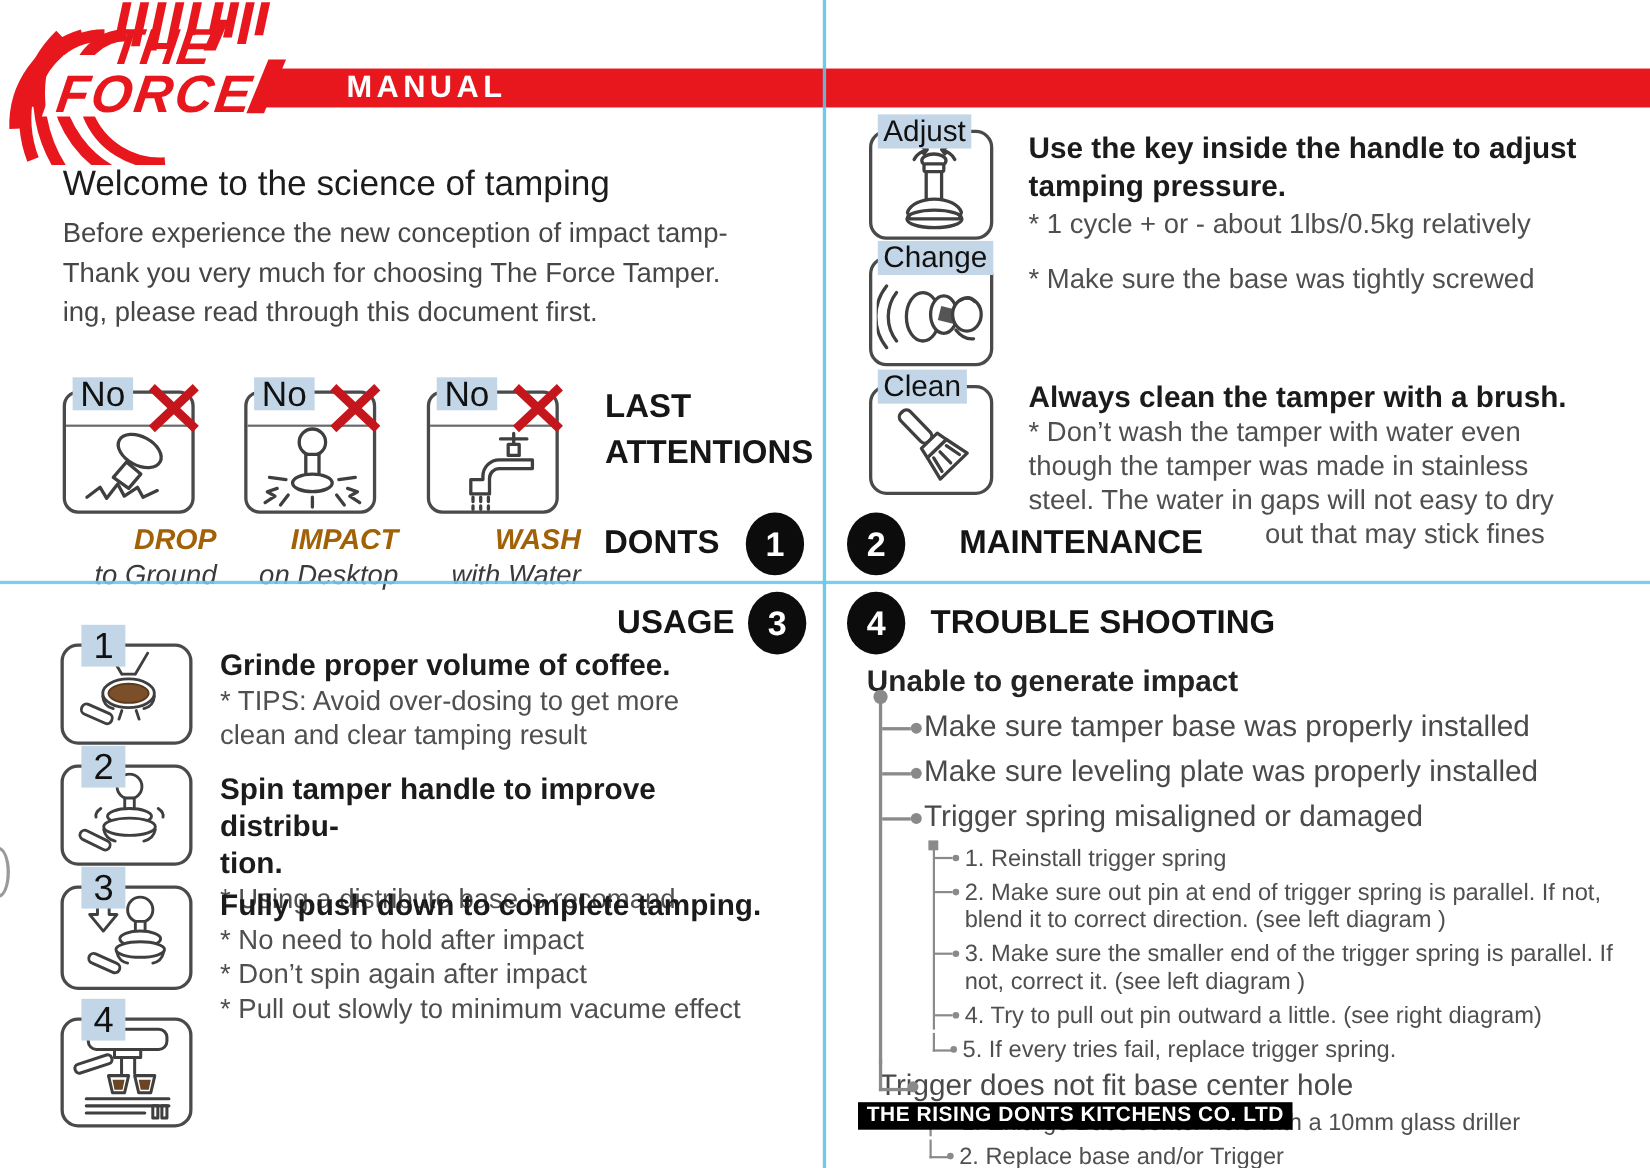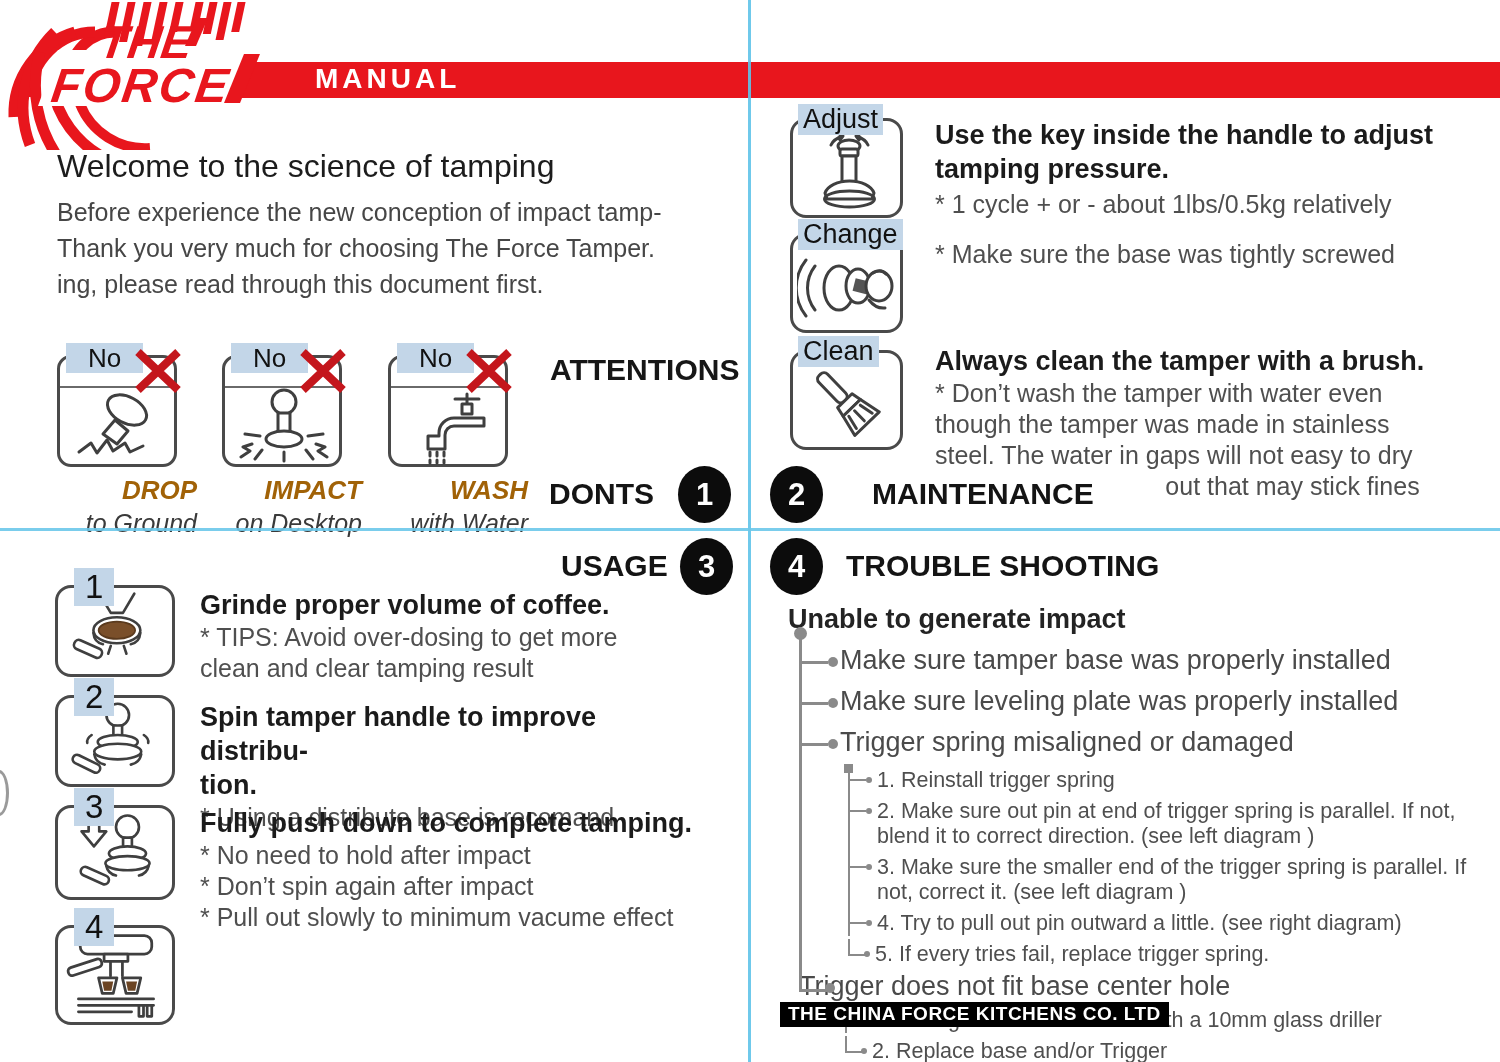--- a/index.html
+++ b/index.html
@@ -20,42 +20,42 @@
   .logo { position:absolute; left:0; top:0; width:270px; height:150px; z-index:3; }
 
   
   .welcome { position:absolute; left:57px; top:148px; font-size:32px; font-weight:400; color:#1c1c1c; }
   .intro-body { position:absolute; left:57px; top:194px; font-size:25px; color:#464646; line-height:36px; }
 
   
   .dont-item { position:absolute; width:160px; top:355px; }
   .dont-box { position:relative; width:120px; height:112px; margin-left:20px; border:3px solid #4a4a4a; border-radius:14px; background:#fff; }
   .dont-line { position:absolute; left:0; right:0; top:28px; border-top:2px solid #6a6a6a; }
-  .dont-chip { position:absolute; top:-15px; left:6px; background:#c3d6e8; font-size:26px; line-height:30px; padding:0 22px; color:#111; z-index:2; }
+  .dont-chip { position:absolute; top:-15px; left:6px; background:#c3d6e8; font-size:32px; line-height:30px; padding:0 7px; color:#111; z-index:2; }
   .dont-x { position:absolute; top:-12px; right:-12px; z-index:3; }
   .dont-icon { position:absolute; left:5px; top:30px; }
   .dont-title { text-align:right; font-size:26px; font-weight:700; font-style:italic; color:#a16207; margin-top:8px; }
   .dont-sub { text-align:right; font-size:25px; font-style:italic; color:#3a3a3a; margin-top:3px; }
 
   .attention { position:absolute; left:550px; top:349px; font-size:30px; font-weight:700; color:#161616; line-height:42px; }
 
   
   .sec-num { position:absolute; width:53px; height:57px; background:#0c0c0c; border-radius:50%;
              color:#fff; font-size:31px; font-weight:700; display:flex; align-items:center; justify-content:center; }
   .sec-label { position:absolute; font-size:30px; font-weight:700; color:#141414; }
 
   
   .m-box { position:absolute; left:790px; width:113px; height:100px; border:3px solid #4a4a4a; border-radius:16px; background:#fff; }
   .m-chip { position:absolute; top:-17px; left:5px; background:#c3d6e8; font-size:27px; line-height:31px; padding:0 5px; color:#111; white-space:nowrap; z-index:2; }
   .m-icon { position:absolute; left:4px; top:8px; }
   .m-text { position:absolute; left:935px; width:500px; }
   .m-head { font-size:27px; font-weight:700; color:#1b1b1b; line-height:34px; }
   .m-note { font-size:25px; color:#4f4f4f; line-height:31px; margin-top:3px; white-space:nowrap; }
   .m-note-lines div { font-size:25px; color:#4f4f4f; line-height:31px; }
-  .m-note-lines div:last-child { margin-left:215px;text-align:center; }
+  .m-note-lines div:last-child { margin-left:215px; }
 
   
   .u-box { position:absolute; left:55px; width:120px; border:3px solid #4a4a4a; border-radius:16px; background:#fff; }
   .u-chip { position:absolute; top:-20px; left:16px; background:#c3d6e8; font-size:33px; line-height:38px; padding:0 11px; color:#111; z-index:2; }
   .u-icon { position:absolute; left:4px; top:4px; }
   .u-text { position:absolute; left:200px; width:505px; }
   .u-head { font-size:27px; font-weight:700; color:#1b1b1b; line-height:34px; }
   .u-note { font-size:25px; color:#4f4f4f; line-height:31px; }
 
   
@@ -187,20 +187,21 @@
         <path class="ln" d="M71 6 v10 M59 11 h24"></path>
         <rect class="fl" x="66" y="16" width="10" height="10"></rect>
         <path class="ln" stroke-dasharray="4 4" d="M34 64 v11 M41 64 v11 M48 64 v11"></path>
       </svg>
     </div>
     <div class="dont-title">WASH</div>
     <div class="dont-sub">with Water</div>
   </div>
 
   <div class="attention">
+    <div>LAST</div>
     <div>ATTENTIONS</div>
   </div>
   <div class="sec-label" style="left:549px; top:477px">DONTS</div>
   <div class="sec-num" style="left:678px; top:466px">1</div>
 
   <div class="m-box" style="top:118px">
     <span class="m-chip">Adjust</span>
     <svg class="m-icon" width="105" height="86" viewBox="0 0 105 86">
       <path class="ln" d="M34 16 a24 14 0 0 1 12-9 M42 5 l4 2 -3 4 M71 16 a24 14 0 0 0 -12-9 M63 5 l-4 2 3 4"></path>
       <ellipse class="fl" cx="52" cy="17" rx="11" ry="6"></ellipse>
@@ -345,17 +346,17 @@
       <div class="sub-corner">5. If every tries fail, replace trigger spring.</div>
     </div>
     <div class="corner-branch">Trigger does not fit base center hole</div>
     <div class="sub-rail indent2">
       <div class="sub-item">1. Enlarge Base center hole with a 10mm glass driller</div>
     </div>
     <div class="sub-corner indent2">2. Replace base and/or Trigger</div>
   </div>
 
   <div class="footer">
-    <div><span class="f-chip">THE CHINA FORCE KITCHENS CO. LTD</span></div>
+    <div><span class="f-chip">THE RISING DONTS KITCHENS CO. LTD</span></div>
   </div>
 
   <div class="edge-mark"></div>
 </div>
 
 </body></html>

